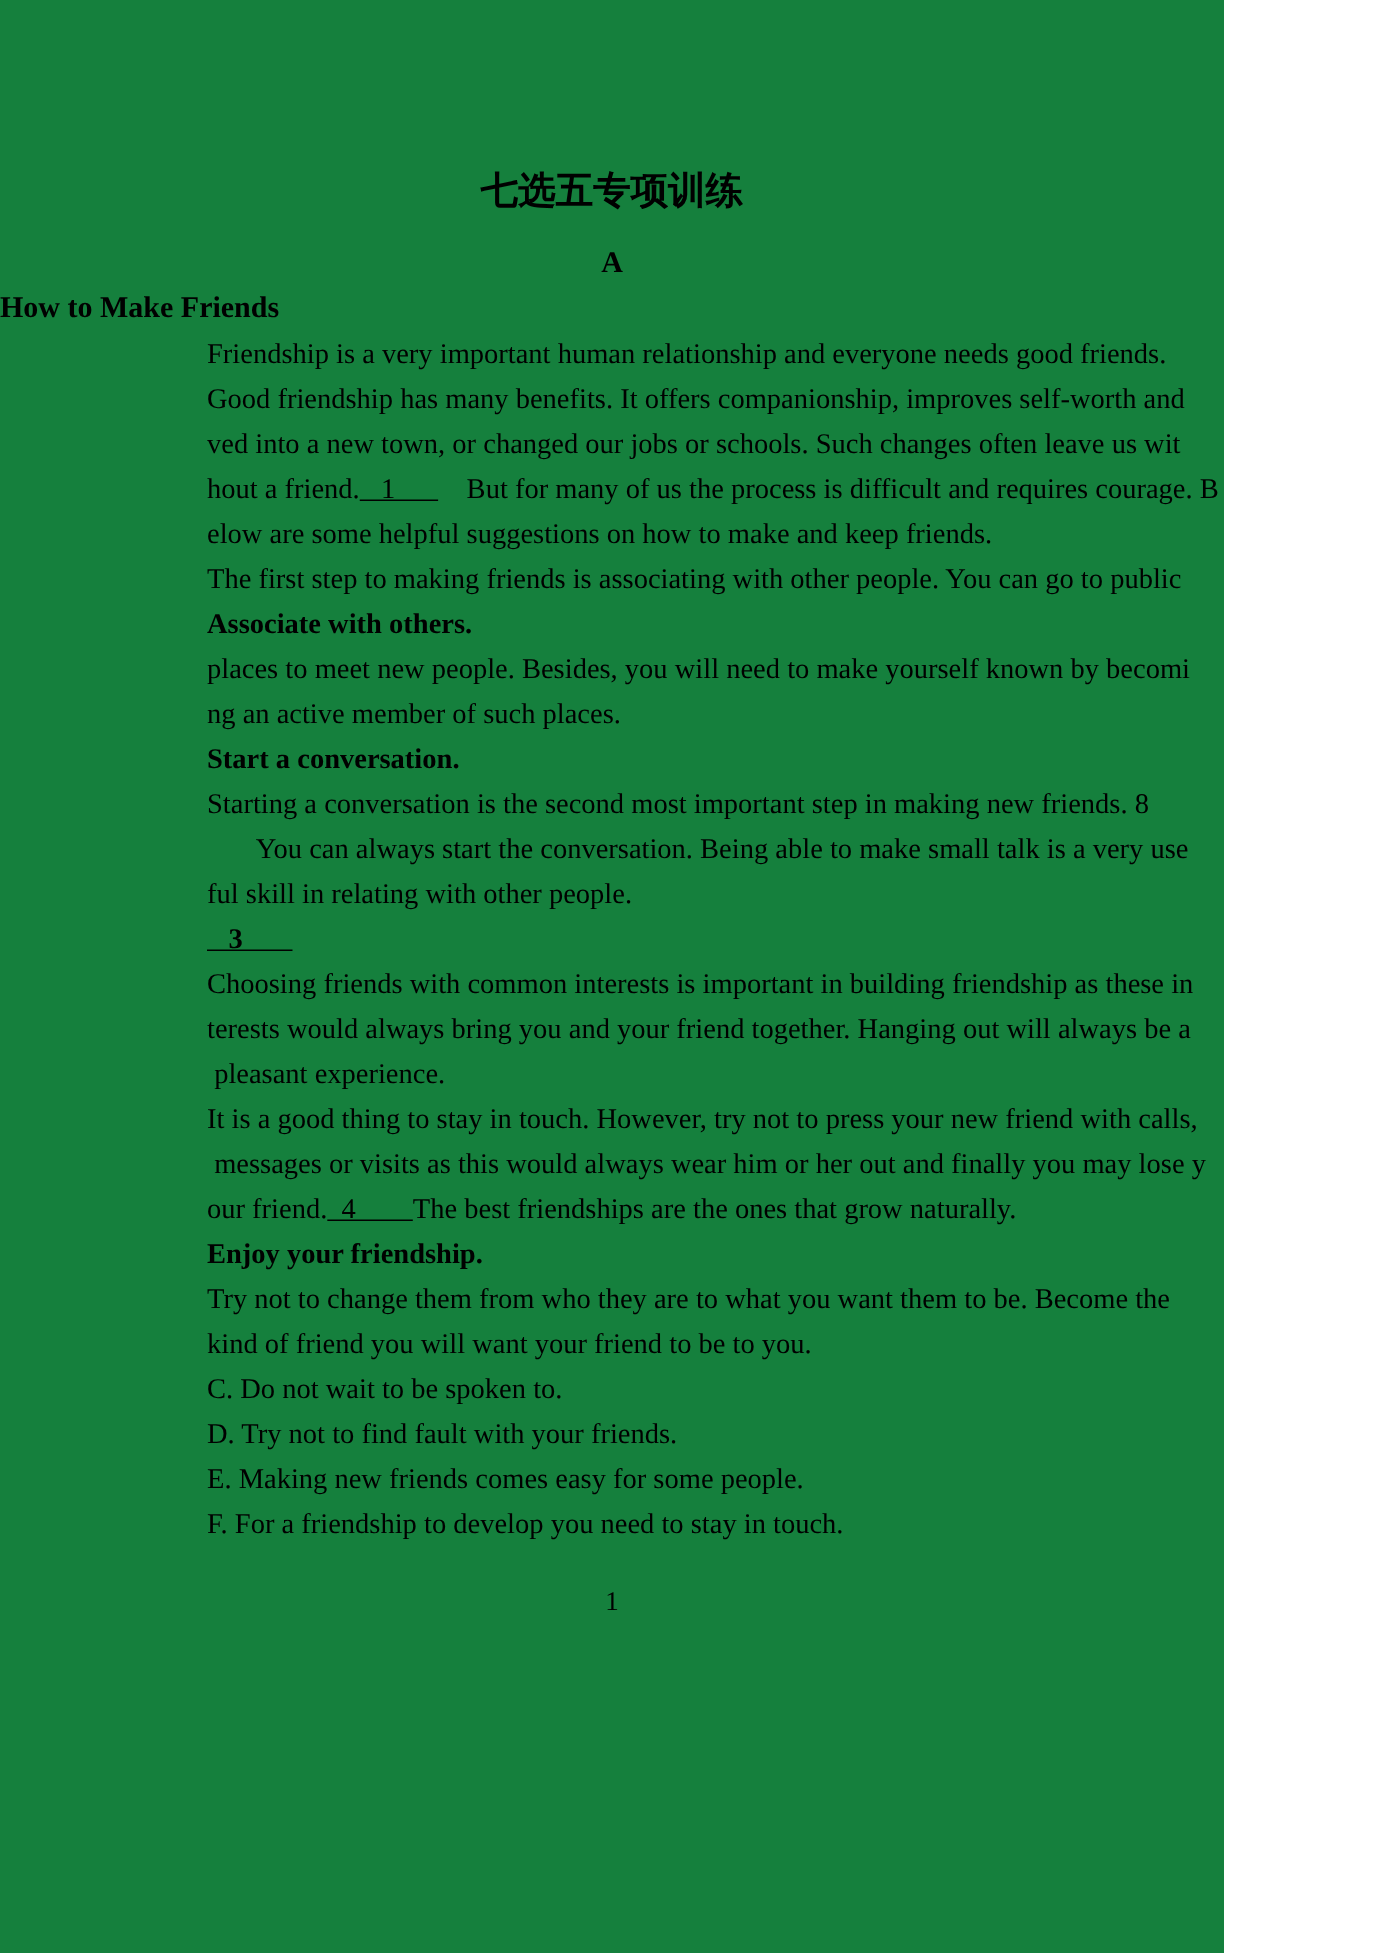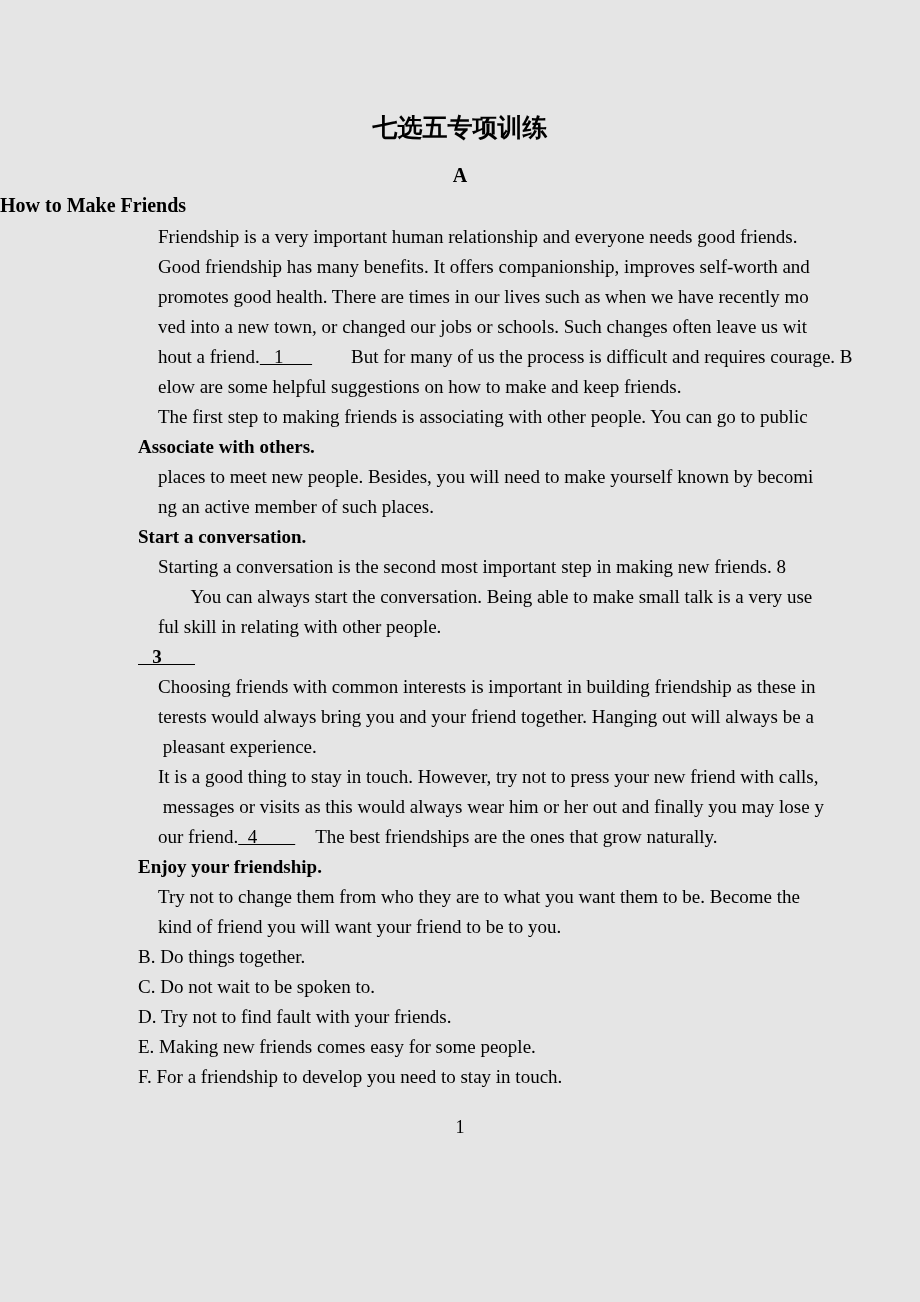--- a/index.html
+++ b/index.html
@@ -9,23 +9,23 @@
   }
   body {
     width: 920px;
     height: 1302px;
     font-family: "Liberation Serif", serif;
     color: #000000;
     overflow: hidden;
   }
   .doc-page {
     position: relative;
-    width: 920px;
+    width: 816px;
     height: 1302px;
-    background: #e5e5e5;
+    background: #15803d;
   }
   .doc-title {
     padding-top: 112px;
     text-align: center;
     font-weight: bold;
     font-size: 25px;
     line-height: 32px;
   }
   .section-label {
     margin-top: 16px;
@@ -43,21 +43,21 @@
   .passage-body {
     margin-left: 138px;
     margin-top: 2px;
     width: 655px;
     font-size: 19px;
     line-height: 30px;
   }
   .line {
     white-space: pre;
   }
-  .seg-r { font-weight: normal; margin-left: 20px; }
+  .seg-r { font-weight: normal; }
   .seg-b { font-weight: bold; }
   .seg-u { text-decoration: underline; }
   .seg-bu { font-weight: bold; text-decoration: underline; }
   .page-number {
     margin-top: 24px;
     text-align: center;
     font-size: 18px;
     line-height: 22px;
   }
 </style>
@@ -65,21 +65,20 @@
 <body>
 
 <div class="doc-page">
   <div class="doc-title">七选五专项训练</div>
   <div class="section-label">A</div>
   <div class="passage-title">How to Make Friends</div>
   <div class="passage-body">
     <div id="lines">
         <div class="line"><span class="seg-r">Friendship is a very important human relationship and everyone needs good friends.</span></div>
         <div class="line"><span class="seg-r">Good friendship has many benefits. It offers companionship, improves self-worth and</span></div>
-        <div class="line"><span class="seg-r">promotes good health. There are times in our lives such as when we have recently mo</span></div>
         <div class="line"><span class="seg-r">ved into a new town, or changed our jobs or schools. Such changes often leave us wit</span></div>
         <div class="line"><span class="seg-r">hout a friend.</span><span class="seg-u">&nbsp;&nbsp;&nbsp;1&nbsp;&nbsp;&nbsp;&nbsp;&nbsp;&nbsp;</span><span class="seg-r">    But for many of us the process is difficult and requires courage. B</span></div>
         <div class="line"><span class="seg-r">elow are some helpful suggestions on how to make and keep friends.</span></div>
         <div class="line"><span class="seg-r">The first step to making friends is associating with other people. You can go to public</span></div>
         <div class="line"><span class="seg-b">Associate with others.</span></div>
         <div class="line"><span class="seg-r">places to meet new people. Besides, you will need to make yourself known by becomi</span></div>
         <div class="line"><span class="seg-r">ng an active member of such places.</span></div>
         <div class="line"><span class="seg-b">Start a conversation.</span></div>
         <div class="line"><span class="seg-r">Starting a conversation is the second most important step in making new friends. 8</span></div>
         <div class="line"><span class="seg-r">       You can always start the conversation. Being able to make small talk is a very use</span></div>
@@ -89,21 +88,20 @@
         <div class="line"><span class="seg-r">terests would always bring you and your friend together. Hanging out will always be a</span></div>
         <div class="line"><span class="seg-r"> pleasant experience.</span></div>
         <div class="line"><span class="seg-r">It is a good thing to stay in touch. However, try not to press your new friend with calls,</span></div>
         <div class="line"><span class="seg-r"> messages or visits as this would always wear him or her out and finally you may lose y</span></div>
         <div class="line"><span class="seg-r">our friend.</span><span class="seg-u">&nbsp;&nbsp;4&nbsp;&nbsp;&nbsp;&nbsp;&nbsp;&nbsp;&nbsp;&nbsp;</span><span class="seg-r">The best friendships are the ones that grow naturally.</span></div>
         <div class="line"><span class="seg-b">Enjoy your friendship.</span></div>
         <div class="line"><span class="seg-r">Try not to change them from who they are to what you want them to be. Become the</span></div>
         <div class="line"><span class="seg-r">kind of friend you will want your friend to be to you.</span></div>
       </div>
     <div id="options">
-        <div class="line">B. Do things together.</div>
         <div class="line">C. Do not wait to be spoken to.</div>
         <div class="line">D. Try not to find fault with your friends.</div>
         <div class="line">E. Making new friends comes easy for some people.</div>
         <div class="line">F. For a friendship to develop you need to stay in touch.</div>
       </div>
   </div>
   <div class="page-number">1</div>
 </div>
 
 </body></html>

